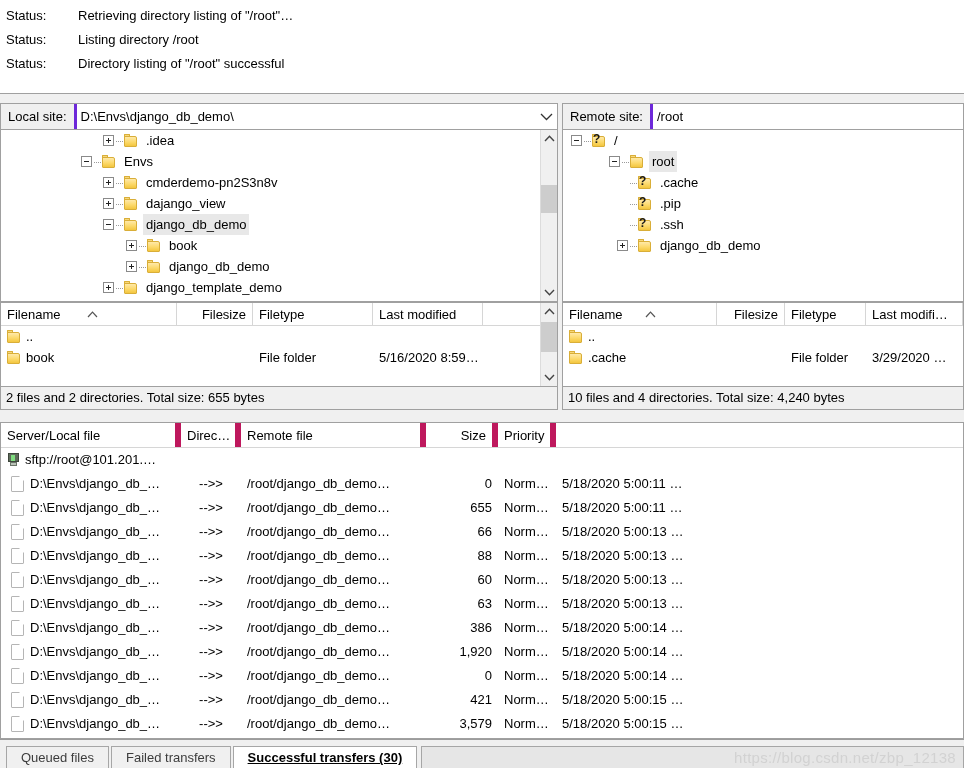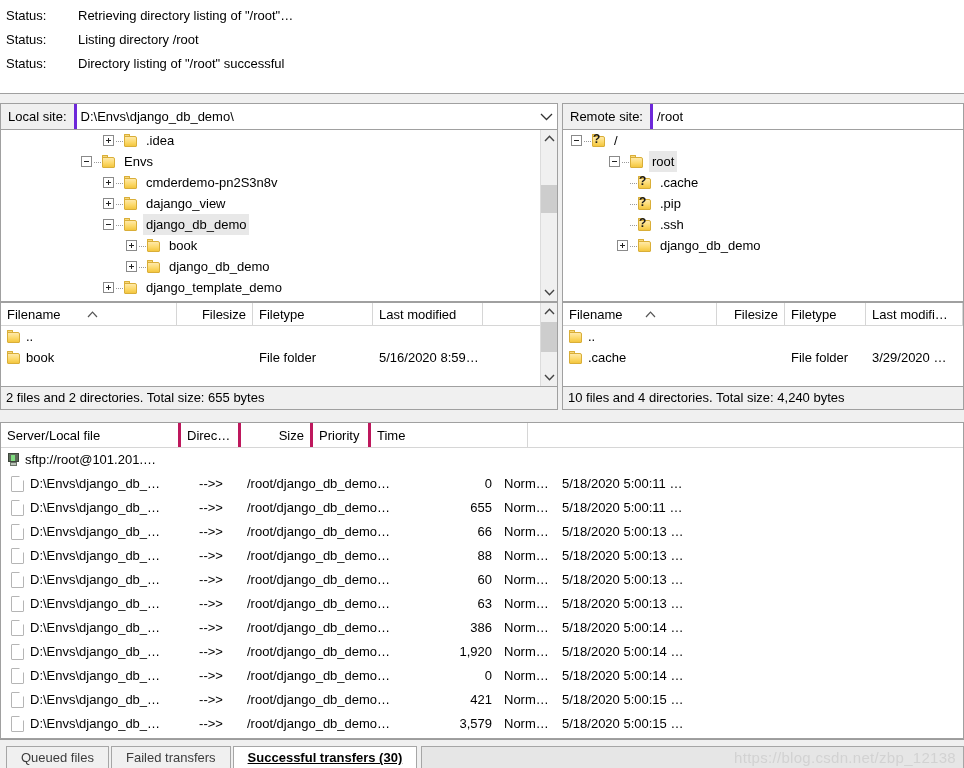--- a/index.html
+++ b/index.html
@@ -143,21 +143,21 @@
   }
 
   
   .queue {
     position: absolute; left: 0; top: 422px; width: 964px; height: 317px;
     background: #ffffff; border: 1px solid #a0a0a0;
     overflow: hidden;
   }
   .q-head { display: flex; height: 25px; border-bottom: 1px solid #d6d6d6; }
   .q-head .col {
-    line-height: 25px; padding: 0 6px; border-right: 3px solid #be185d;
+    line-height: 25px; padding: 0 6px; border-right: 6px solid #be185d;
     white-space: nowrap; overflow: hidden;
   }
   .q-head .col.right { text-align: right; }
   .q-head .col.last { border-right: 1px solid #d6d6d6; }
   .q-row { display: flex; height: 24px; line-height: 24px; white-space: nowrap; }
   .q-row .cell { padding: 0 6px; overflow: hidden; }
   .q-row .cell.right { text-align: right; }
   .q-row .cell.center { text-align: center; }
   .q-row .cell.srv { display: flex; align-items: center; padding-left: 4px; }
   .q-row .cell.file { display: flex; align-items: center; padding-left: 4px; }
@@ -528,23 +528,23 @@
 
     <div class="statusbar">10 files and 4 directories. Total size: 4,240 bytes</div>
   </div>
 
   <div class="hsplit" style="top:413px;"></div>
 
   <div class="queue">
     <div class="q-head">
       <div class="col" style="width:180px;">Server/Local file</div>
       <div class="col" style="width:60px;">Direc…</div>
+      <div class="col" style="width:185px;">Remote file</div>
       <div class="col right" style="width:72px;">Size</div>
       <div class="col" style="width:58px;">Priority</div>
-      <div class="col last" style="width:157px;">Time</div>
     </div>
 
     <div>
       <div class="q-row">
         <div class="cell srv" style="width:180px;">
           <span class="srv-icon">
               <span class="scr"></span>
               <span class="base"></span>
             </span>
           <span>sftp://root@101.201.…</span>

